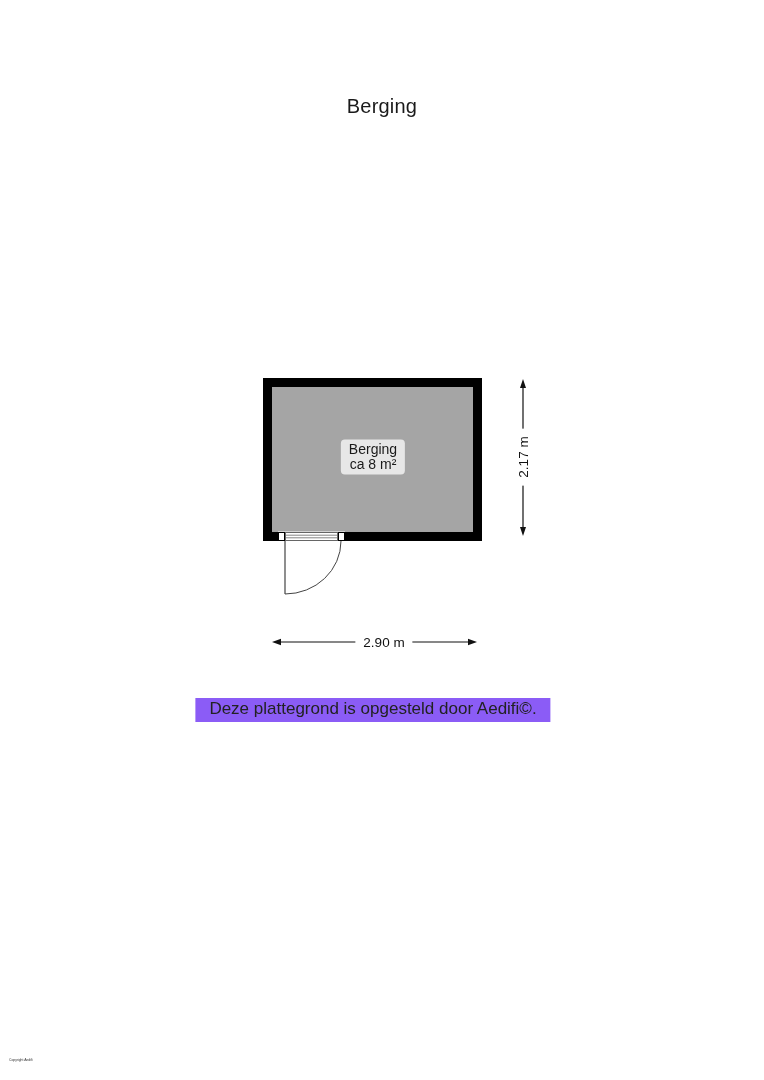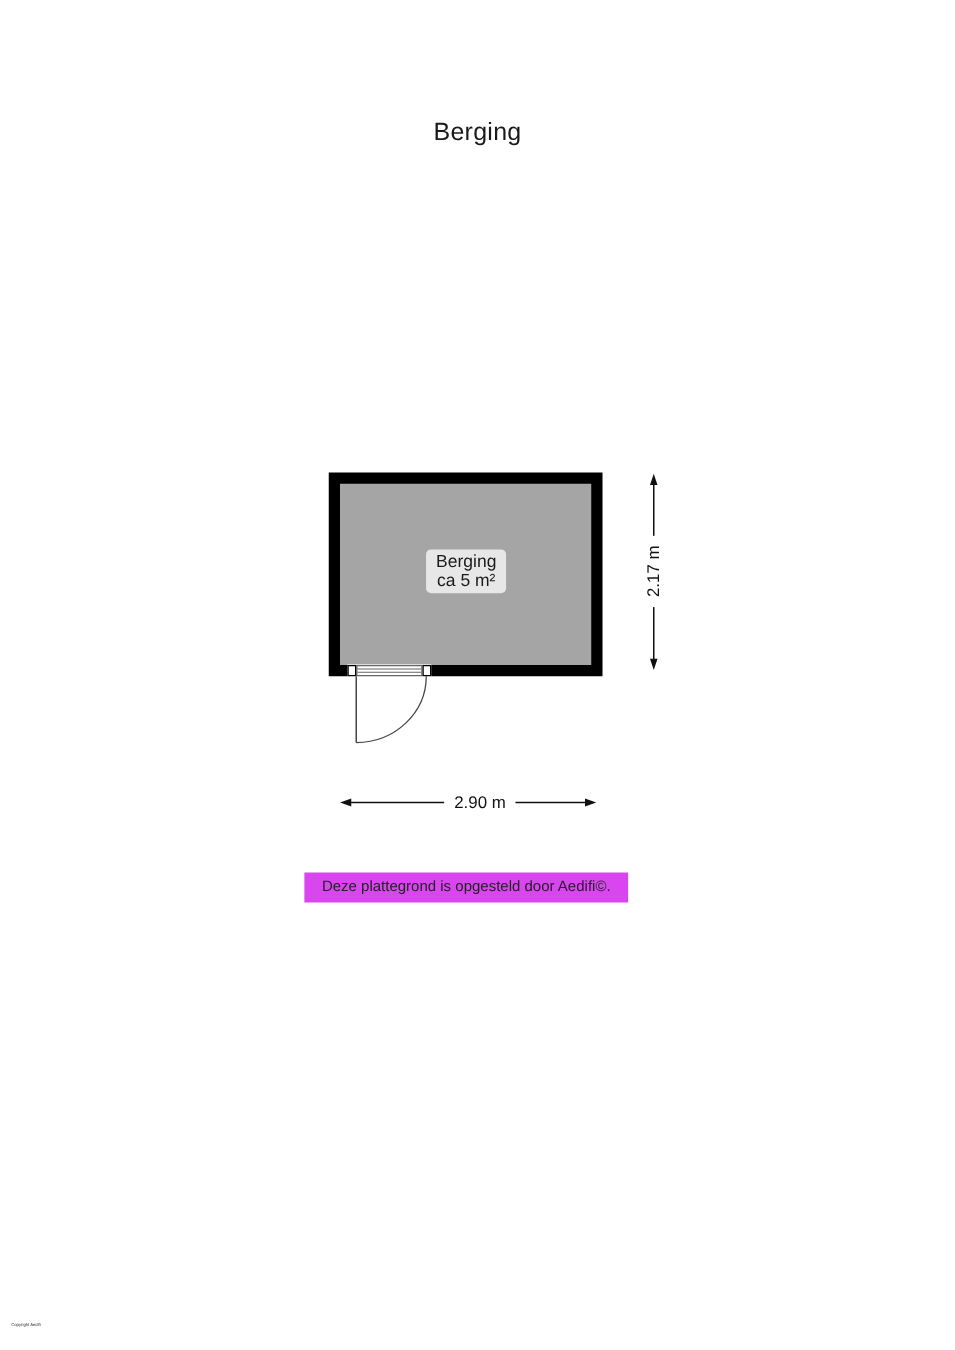--- a/index.html
+++ b/index.html
@@ -63,24 +63,24 @@
     left: 523px;
     top: 457px;
     transform: translate(-50%, -50%) rotate(-90deg);
     padding: 0 8px;
   }
   .disclaimer {
     position: absolute;
     left: 373px;
     top: 698px;
     transform: translateX(-50%);
-    background: #d946ef;
+    background: #8b5cf6;
     padding: 4px 14px 5px 14px;
     text-align: right;
-    font-size: 12px;
+    font-size: 17px;
     line-height: 14.5px;
     color: #222;
     white-space: nowrap;
   }
   .watermark {
     position: absolute;
     left: 9px;
     top: 1058px;
     font-size: 8px;
     color: #333;
@@ -116,21 +116,21 @@
   <polygon points="523,379 520,388 526,388" fill="#111111"></polygon>
   <polygon points="523,536 520,527 526,527" fill="#111111"></polygon>
 
   <line x1="280" y1="642" x2="469" y2="642" stroke="#111111" stroke-width="1.2"></line>
   <polygon points="272,642 281,638.8 281,645.2" fill="#111111"></polygon>
   <polygon points="477,642 468,638.8 468,645.2" fill="#111111"></polygon>
 </svg>
 
 <div class="room-label">
   <span class="room-name">Berging</span>
-  <span class="room-area">ca 5 m²</span>
+  <span class="room-area">ca 8 m²</span>
 </div>
 
 <div class="dim-label v">2.17 m</div>
 <div class="dim-label h">2.90 m</div>
 
 <div class="disclaimer">
   <div>Deze plattegrond is opgesteld door Aedifi©.</div>
 </div>
 
 <div class="watermark">Copyright Aedifi</div>

